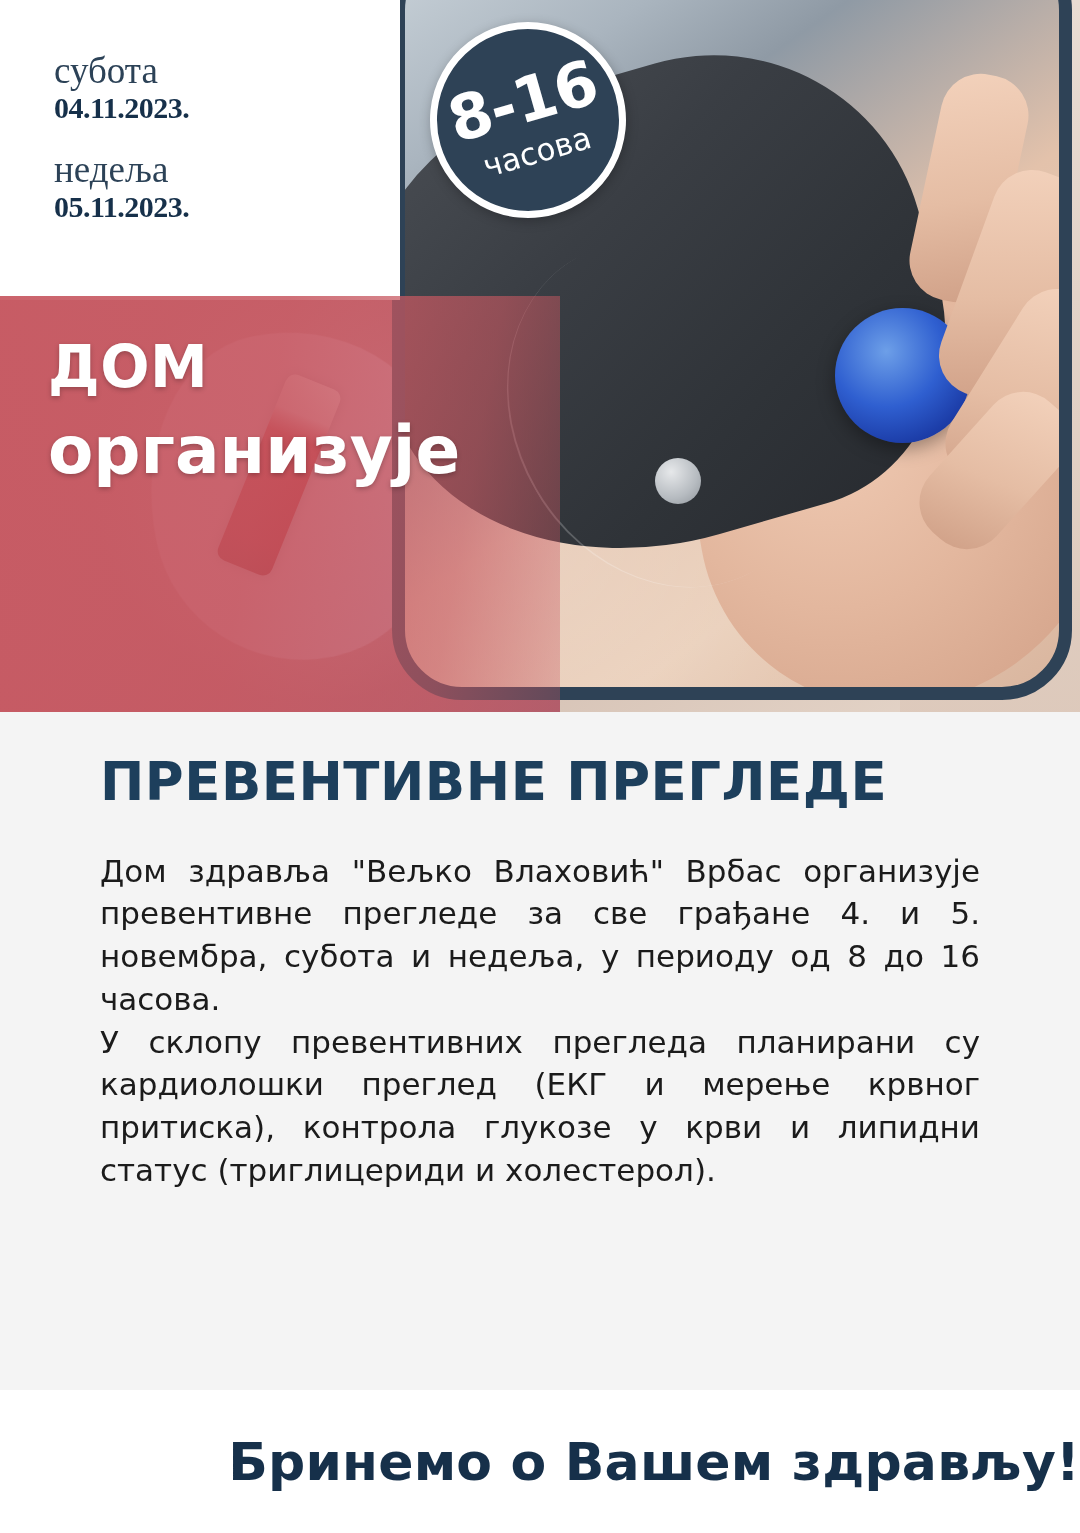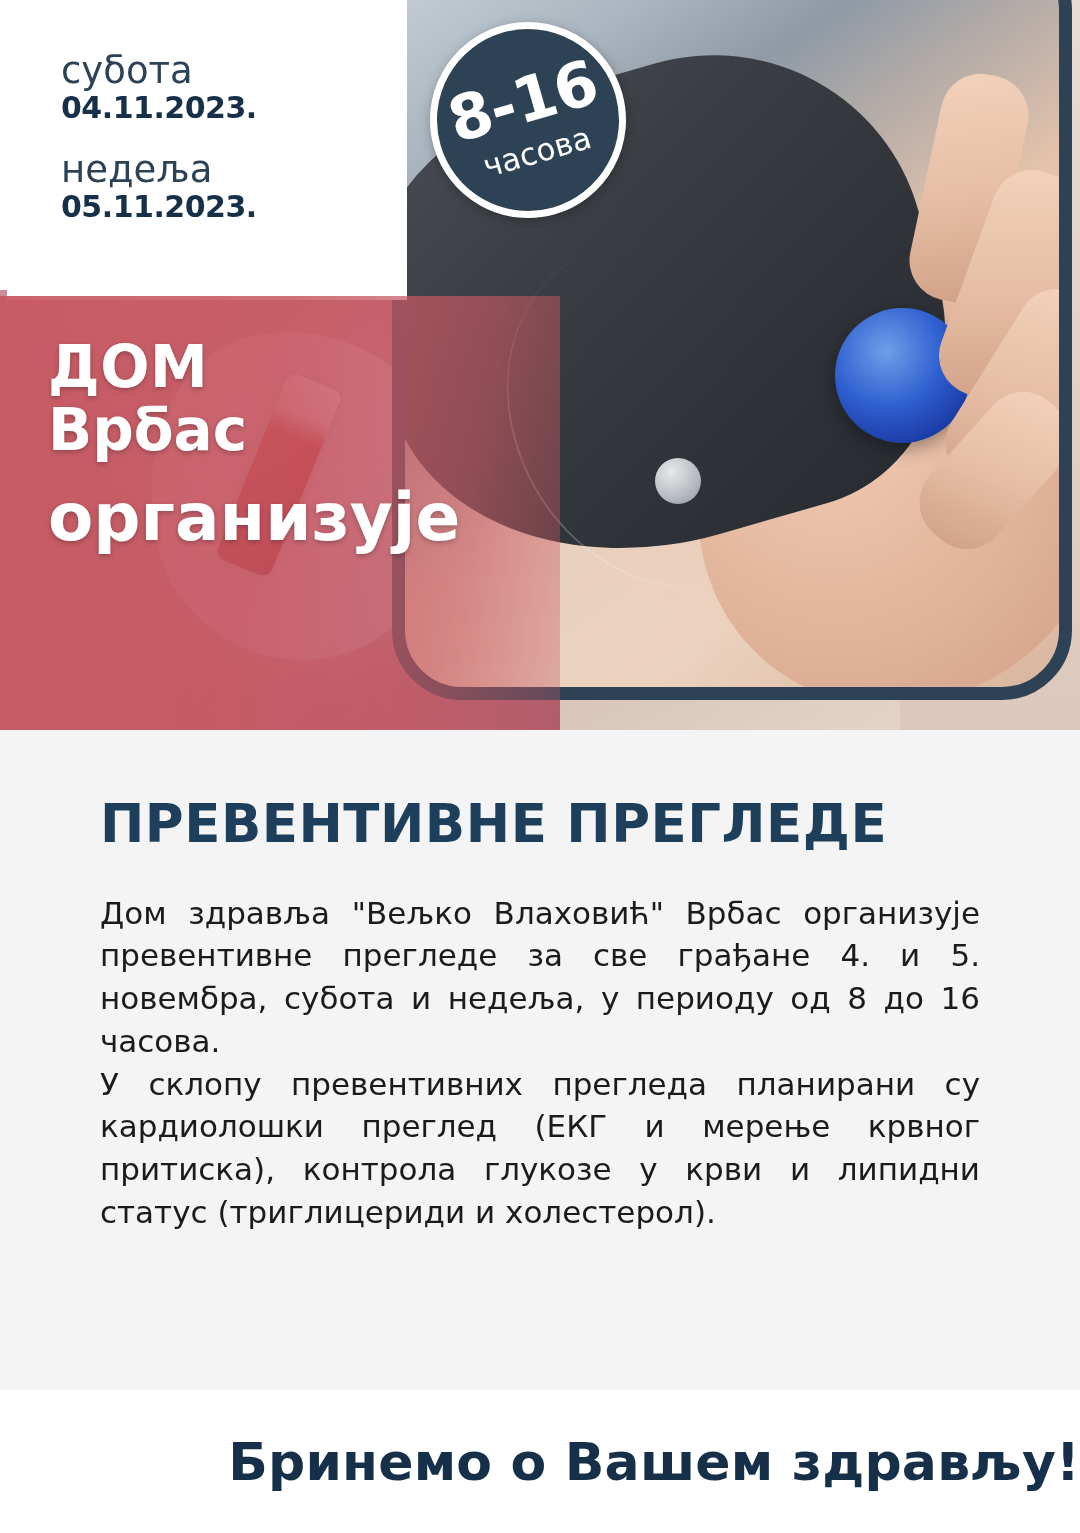--- a/index.html
+++ b/index.html
@@ -227,27 +227,28 @@
   .hours-word {
     font-size: 31px;
     font-weight: 400;
     line-height: 1.1;
     margin-top: 4px;
   }
 
   
   .date-block {
     position: absolute;
-    left: 7px;
+    left: 0;
     top: 0;
     width: 400px;
     height: 300px;
     background: #ffffff;
     padding: 52px 0 0 54px;
     box-sizing: border-box;
+    font-family: Liberation Serif, serif;
   }
   .day-name {
     font-size: 37px;
     color: #2c4257;
     font-weight: 400;
     line-height: 1.05;
   }
   .day-date {
     font-size: 30px;
     color: #16304a;
@@ -287,21 +288,21 @@
     font-weight: 700;
     line-height: 1.1;
     margin-top: 18px;
     text-shadow: 0 2px 5px rgba(0,0,0,0.25);
   }
 
   
   .content {
     position: absolute;
     left: 0;
-    top: 754px;
+    top: 712px;
     width: 1080px;
     height: 660px;
     background: #f4f4f4;
     padding: 42px 100px 0 100px;
     box-sizing: border-box;
   }
   .headline {
     font-size: 53px;
     font-weight: 700;
     color: #1d3f5c;
@@ -383,21 +384,20 @@
 
     <div class="date-block">
       <div class="day-name">субота</div>
       <div class="day-date">04.11.2023.</div>
       <div class="day-name">недеља</div>
       <div class="day-date">05.11.2023.</div>
     </div>
 
     <div class="red-band">
       <div class="org-line1">ДОМ</div>
-      <div class="org-line3">Врбас</div>
       <div class="org-line4">организује</div>
     </div>
   </div>
 
   <div class="content">
     <div class="headline">ПРЕВЕНТИВНЕ ПРЕГЛЕДЕ</div>
     <div class="para">
       <p class="just">Дом здравља "Вељко Влаховић" Врбас организује превентивне прегледе за све грађане 4. и 5. новембра, субота и недеља, у периоду од 8 до 16 часова.</p>
       <p class="just">У склопу превентивних прегледа планирани су кардиолошки преглед (ЕКГ и мерење крвног притиска), контрола глукозе у крви и липидни статус (триглицериди и холестерол).</p>
     </div>

